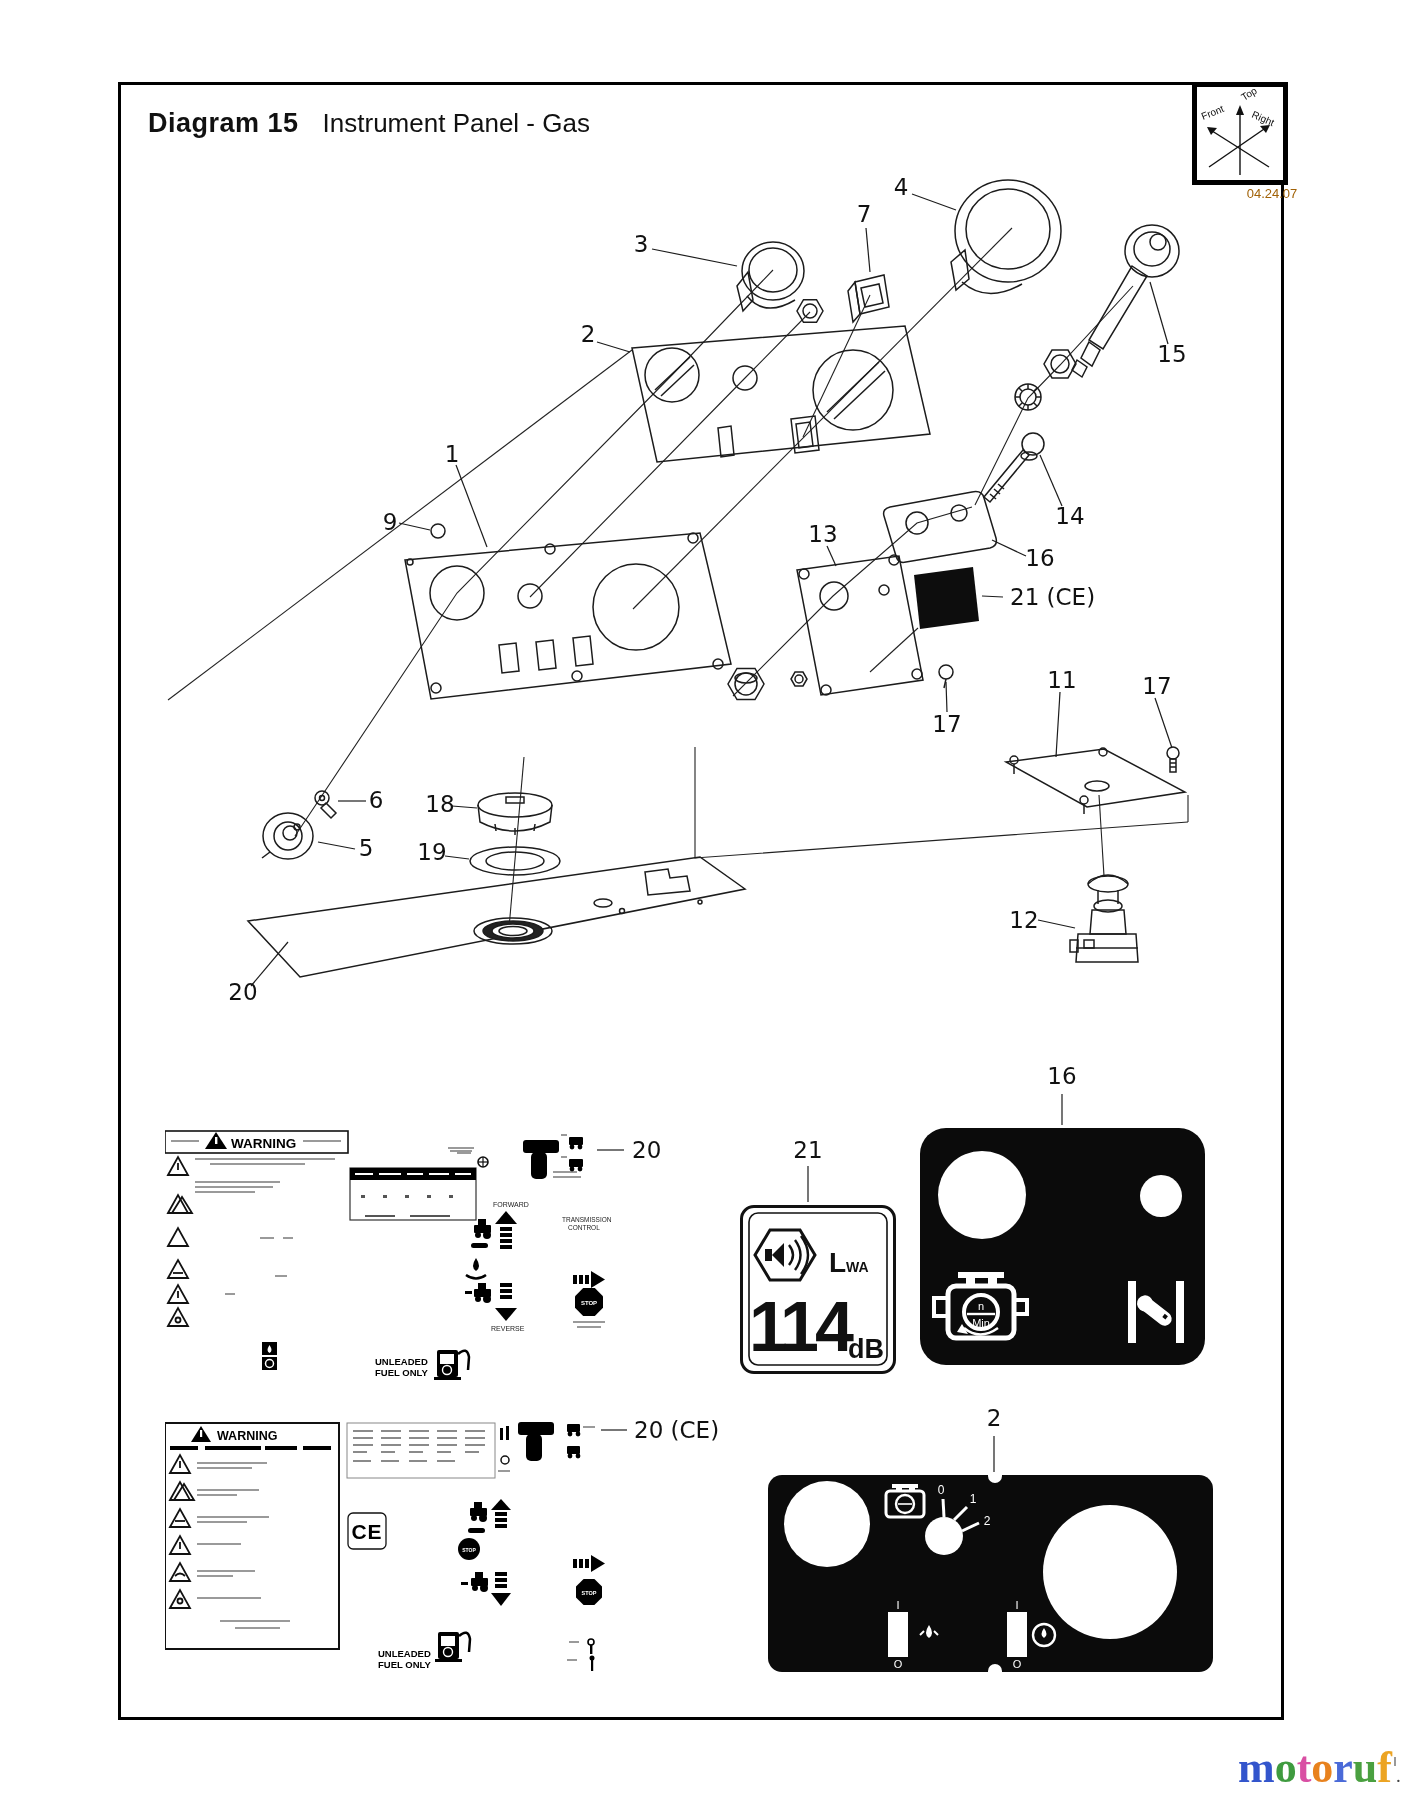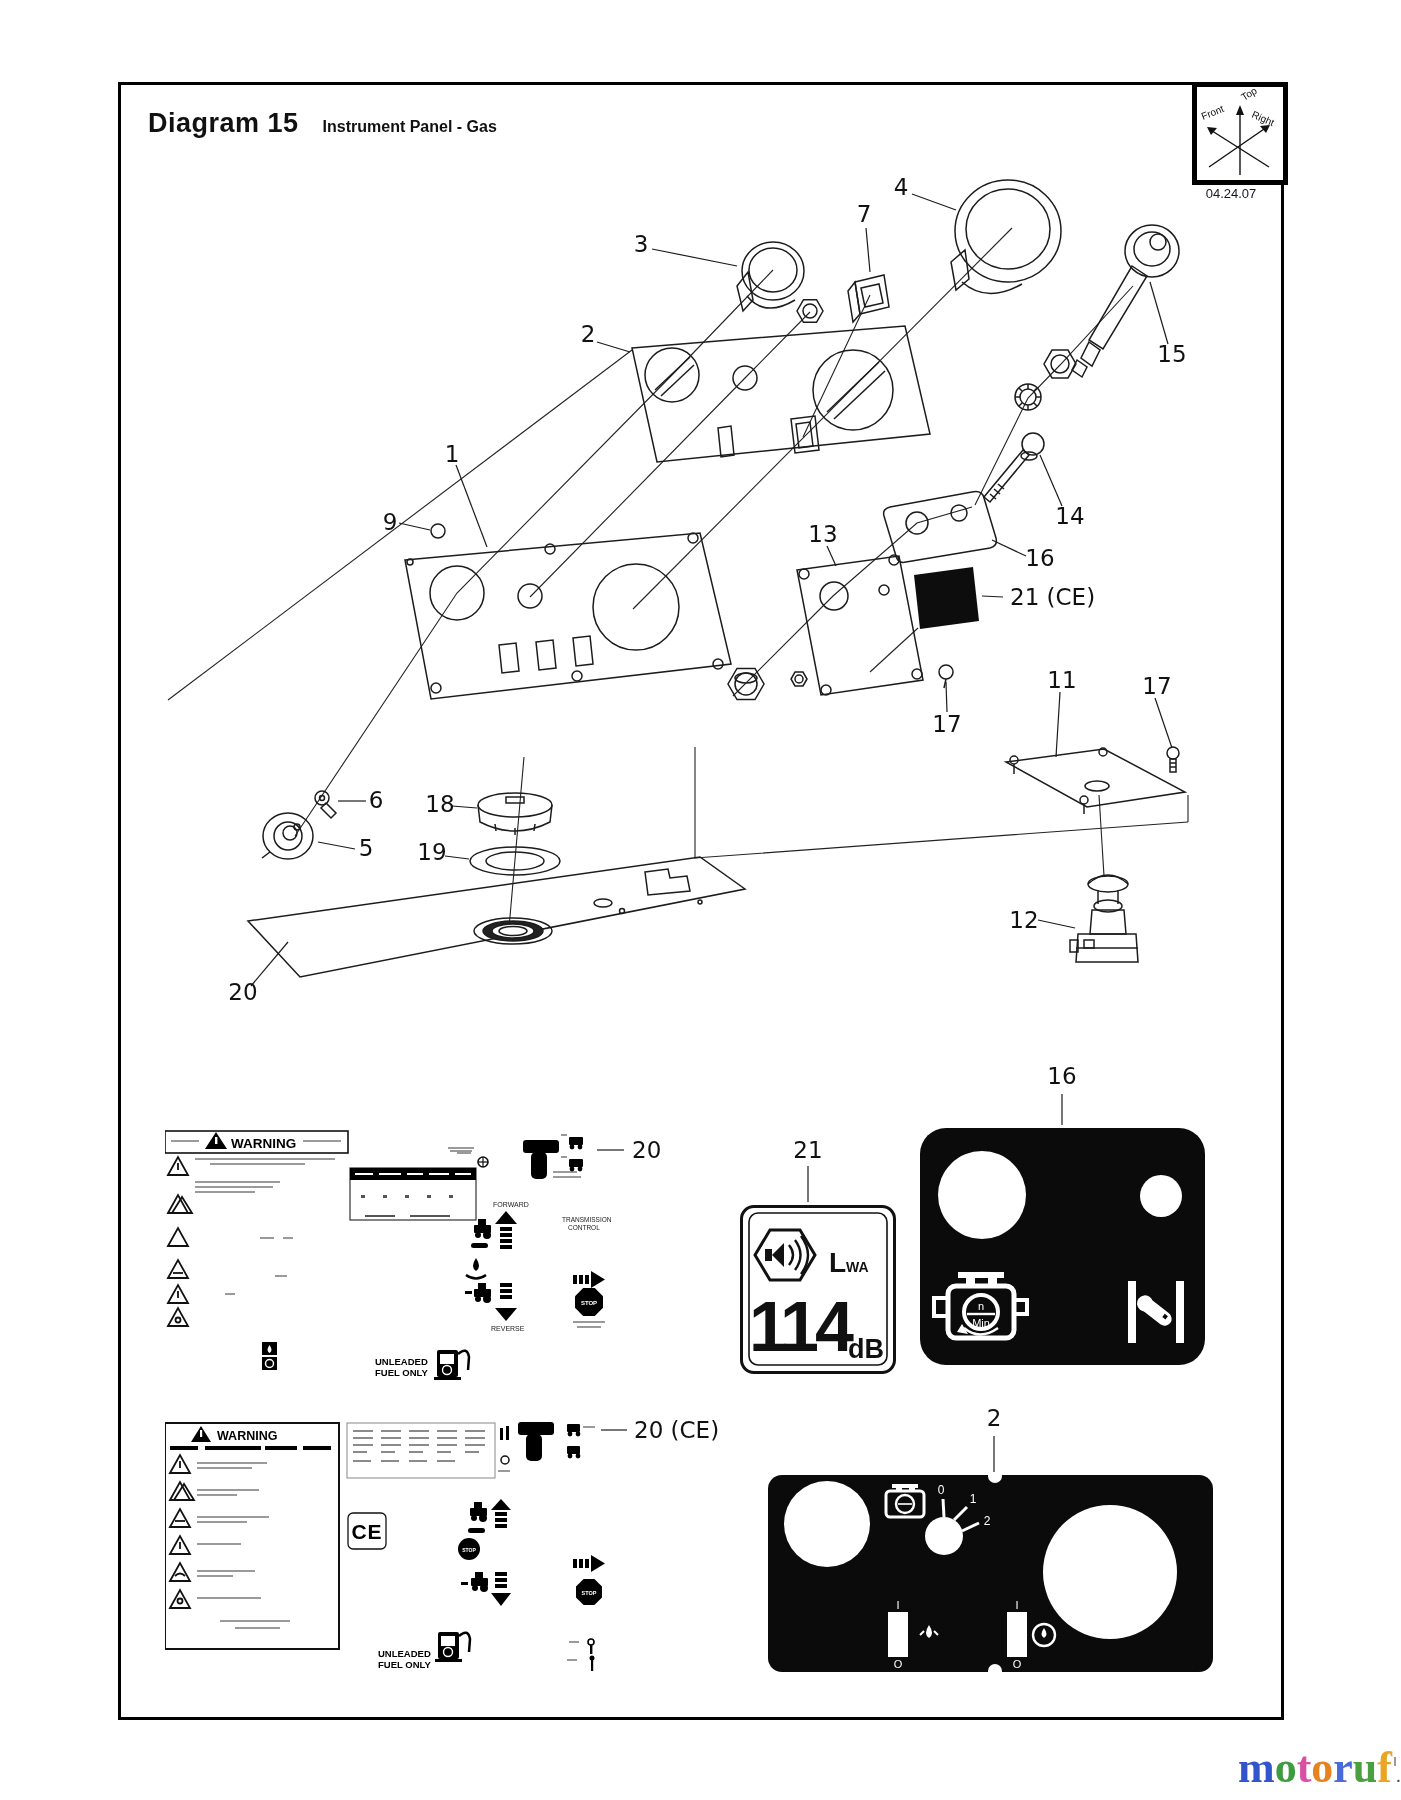--- a/index.html
+++ b/index.html
@@ -2,24 +2,24 @@
 <html><head>
 <meta charset="utf-8">
 <style>
   html,body{margin:0;padding:0;background:#fff;}
   body{width:1401px;height:1800px;position:relative;font-family:"Liberation Sans",sans-serif;color:#111;}
   .abs{position:absolute;}
   .canvas{position:relative;width:1401px;height:1800px;background:#fff;overflow:hidden;}
   
   .frame{left:118px;top:82px;width:1160px;height:1632px;border:3px solid #000;}
   .orient-box{left:1192px;top:82px;width:86px;height:93px;border:5px solid #000;background:#fff;}
-  .orient-date{left:1188px;top:186px;width:86px;text-align:center;font-size:13px;color:#0f172a;}
+  .orient-date{left:1229px;top:186px;width:86px;text-align:center;font-size:13px;color:#a16207;}
   .title-row{left:148px;top:108px;display:flex;align-items:baseline;gap:24px;text-align:right;}
   .title-row .t1{font-size:27px;font-weight:bold;letter-spacing:0.5px;}
-  .title-row .t2{font-size:16px;font-weight:bold;}
+  .title-row .t2{font-size:26px;font-weight:normal;}
   svg{display:block;}
   .art-layer{left:0;top:0;pointer-events:none;}
   
   .decal-us{left:165px;top:1125px;width:475px;height:275px;}
   .decal-ce{left:165px;top:1420px;width:475px;height:275px;}
   .decal-noise{left:740px;top:1205px;width:150px;height:163px;border:3px solid #111;border-radius:14px;background:#fff;}
   .decal-16{left:920px;top:1128px;width:285px;height:237px;background:#0b0b0b;border-radius:26px;}
   .decal-2{left:768px;top:1475px;width:445px;height:197px;background:#0b0b0b;border-radius:14px;}
   .watermark{left:1238px;top:1742px;font-family:"Liberation Serif",serif;font-size:44px;font-weight:bold;letter-spacing:0px;white-space:nowrap;}
   .watermark .wl{display:inline-block;}

